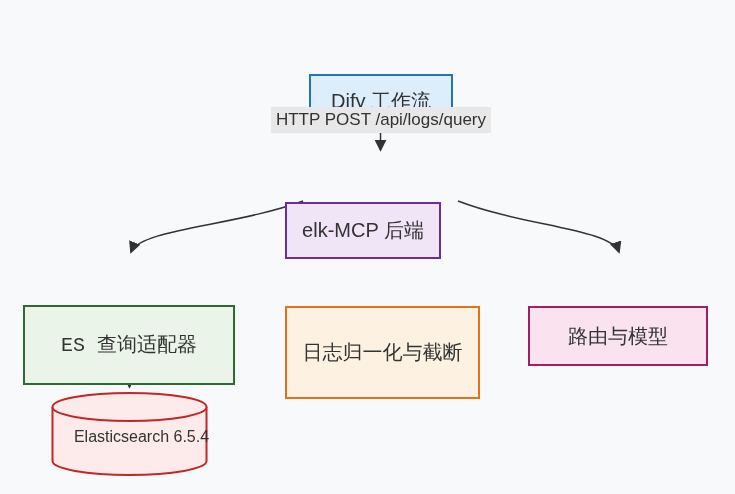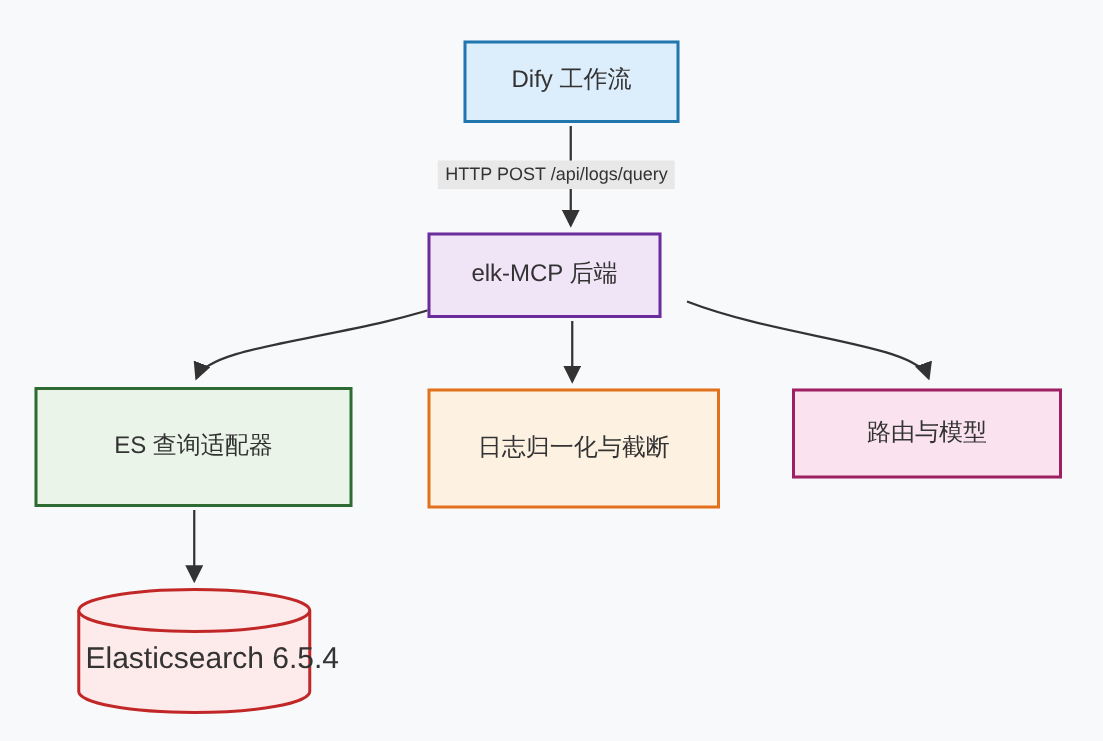--- a/index.html
+++ b/index.html
@@ -24,68 +24,70 @@
     height: 494px;
   }
   .node {
     position: absolute;
     box-sizing: border-box;
     display: flex;
     flex-direction: column;
     justify-content: center;
     align-items: center;
     text-align: center;
-    font-size: 16px;
+    font-size: 20px;
     line-height: 1.65;
     color: #333333;
+    margin-top: 47px;
   }
   .node .line { display: block; white-space: nowrap; }
 
   .node-dify {
     left: 309px; top: 27px; width: 144px; height: 55px;
     background: #dcedfb;
     border: 2px solid #2176ae;
   }
   .node-backend {
     left: 285px; top: 155px; width: 156px; height: 57px;
     background: #f0e4f7;
     border: 2px solid #6c2d9c;
   }
   .node-es-adapter {
     left: 23px; top: 258px; width: 212px; height: 80px;
     background: #eaf4e9;
     border: 2px solid #2e6b32;
+    font-family: Liberation Mono, monospace;
   }
   .node-normalizer {
-    left: 285px; top: 259px; width: 195px; height: 80px;
+    left: 285px; top: 259px; width: 195px; height: 93px;
     background: #fdf2e1;
     border: 2px solid #e2711d;
   }
   .node-routes {
     left: 528px; top: 259px; width: 180px; height: 60px;
     background: #fae3ee;
     border: 2px solid #9e2063;
   }
   .edge-label {
     position: absolute;
-    left: 371px; top: 107px;
+    left: 381px; top: 107px;
     transform: translateX(-50%);
     background: #e8e8e8;
     color: #333333;
-    font-size: 12px;
+    font-size: 17px;
     line-height: 1.4;
     padding: 1px 5px;
     white-space: nowrap;
   }
   .cylinder-label {
     position: absolute;
     left: 52px; top: 428px;
     width: 179px;
     text-align: center;
-    font-size: 20px;
+    font-size: 16px;
     color: #333333;
     white-space: nowrap;
   }
 </style>
 </head>
 <body>
 
 <div class="canvas">
 
   <svg class="edges" viewBox="0 0 735 494" xmlns="http://www.w3.org/2000/svg">

